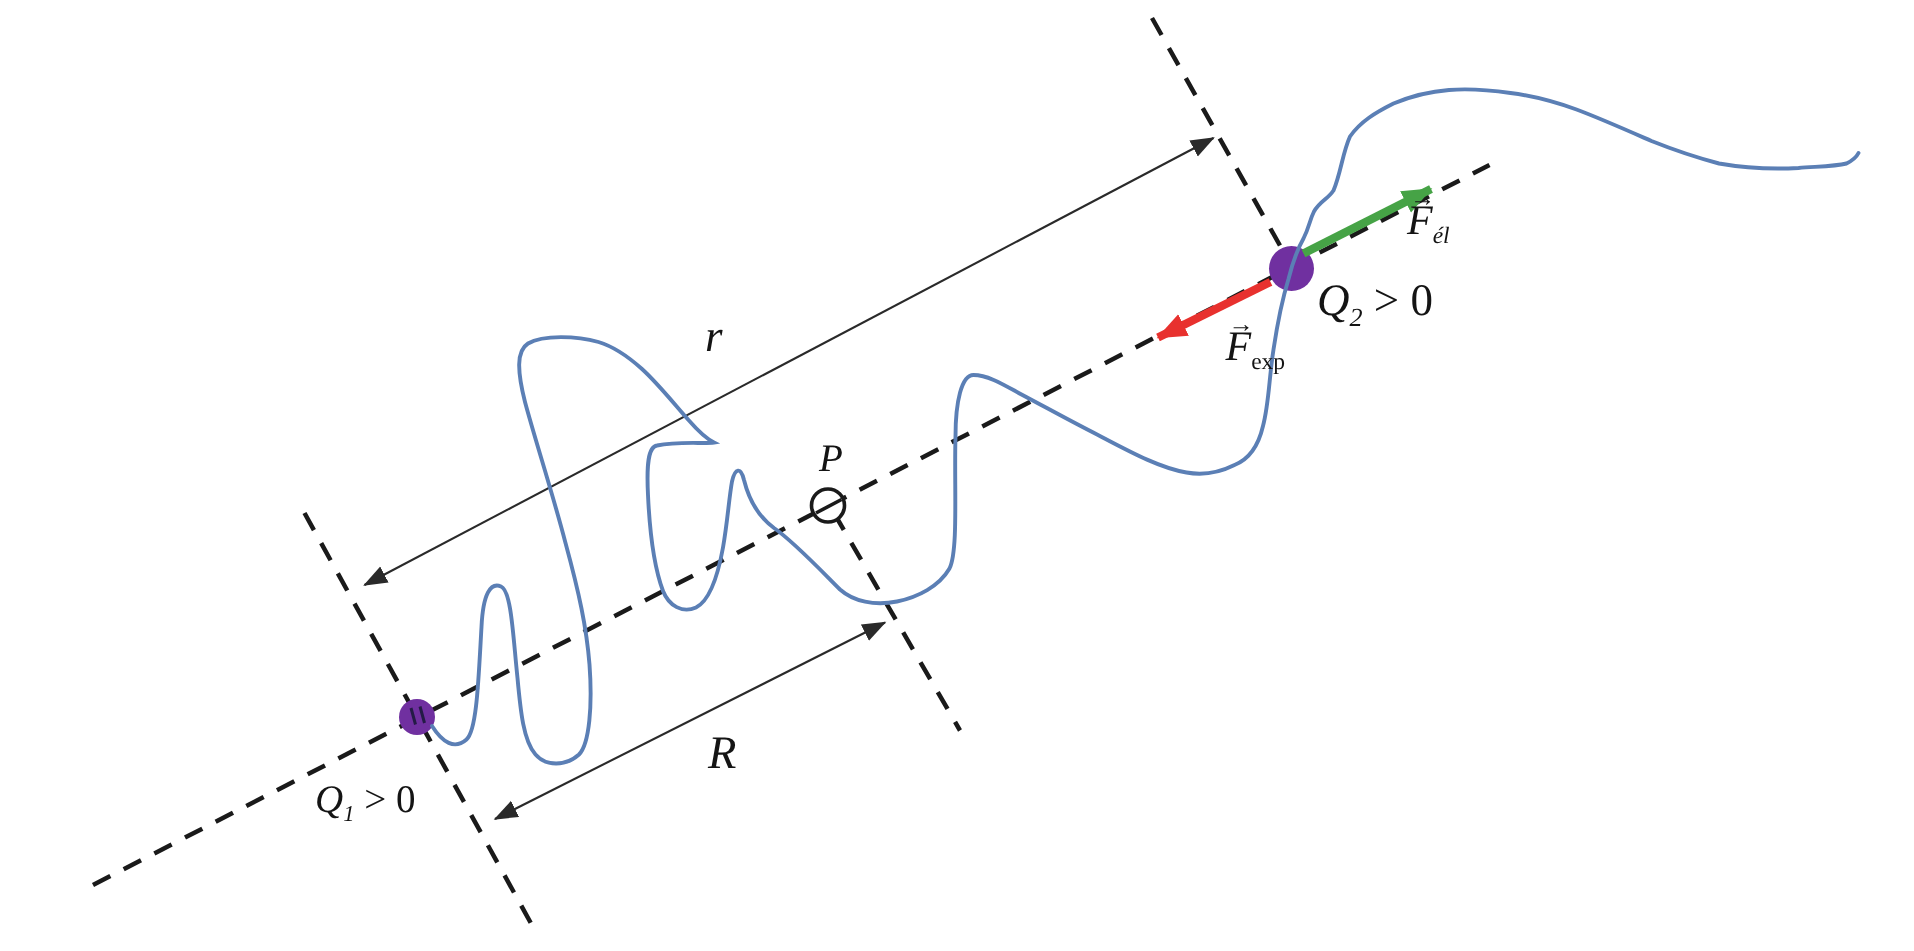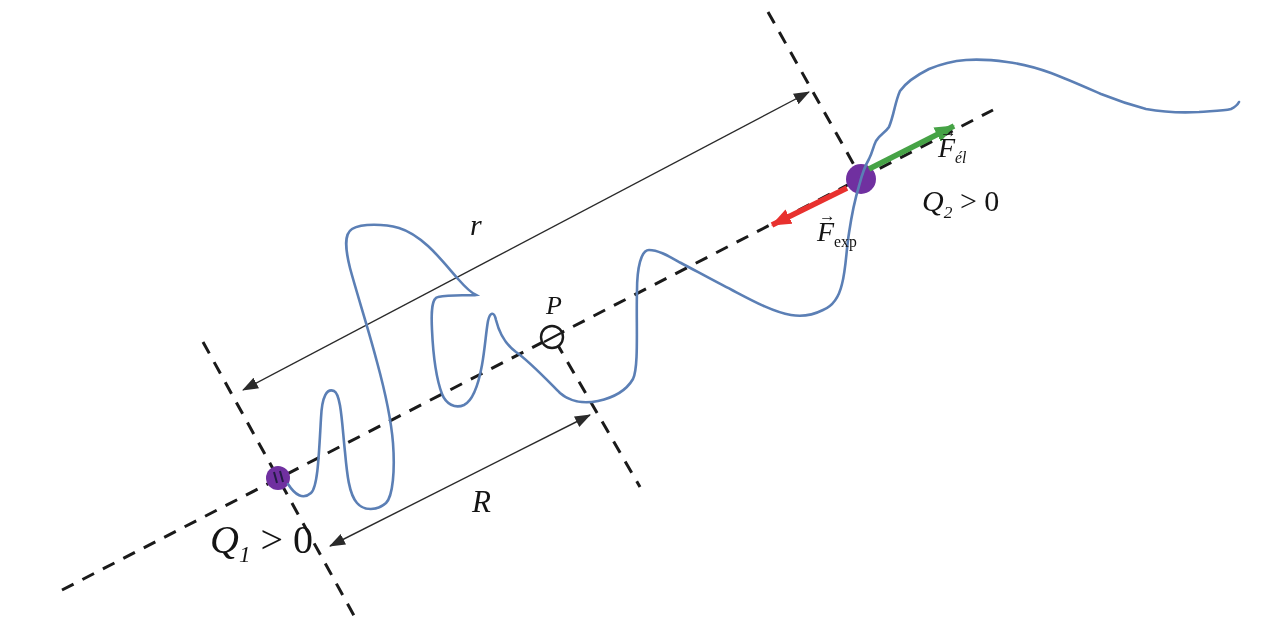--- a/index.html
+++ b/index.html
@@ -7,22 +7,22 @@
           font-family:"Liberation Serif", serif;}
   .canvas svg{position:absolute;left:0;top:0;}
   .lbl{position:absolute;font-family:"Liberation Serif", serif;font-style:italic;
        color:#141414;line-height:1;white-space:nowrap;}
   .lbl sub{font-size:0.58em;font-style:italic;}
   .rest{font-style:normal;}
   .vec{position:relative;display:inline-block;}
   .vec .arrow{position:absolute;left:0.12em;top:-0.60em;font-size:0.60em;font-style:normal;}
   .fsub{font-size:0.56em;vertical-align:-0.40em;}
   .fsub.upright{font-style:normal;font-family:Liberation Serif, serif;}
-  .lbl-q1{left:210px;top:520px;font-size:40px;}
-  .lbl-q2{left:878px;top:186px;font-size:30px;margin-left:44px;}
+  .lbl-q1{left:210px;top:520px;font-size:26px;}
+  .lbl-q2{left:878px;top:186px;font-size:30px;}
   .lbl-p{left:546px;top:293px;font-size:26px;}
   .lbl-r{left:470px;top:210px;font-size:30px;}
   .lbl-R{left:472px;top:486px;font-size:31px;}
   .lbl-fexp{left:817px;top:218px;font-size:28px;}
   .lbl-fel{left:938px;top:134px;font-size:28px;}
 </style>
 </head>
 <body>
 
 <div class="canvas">

